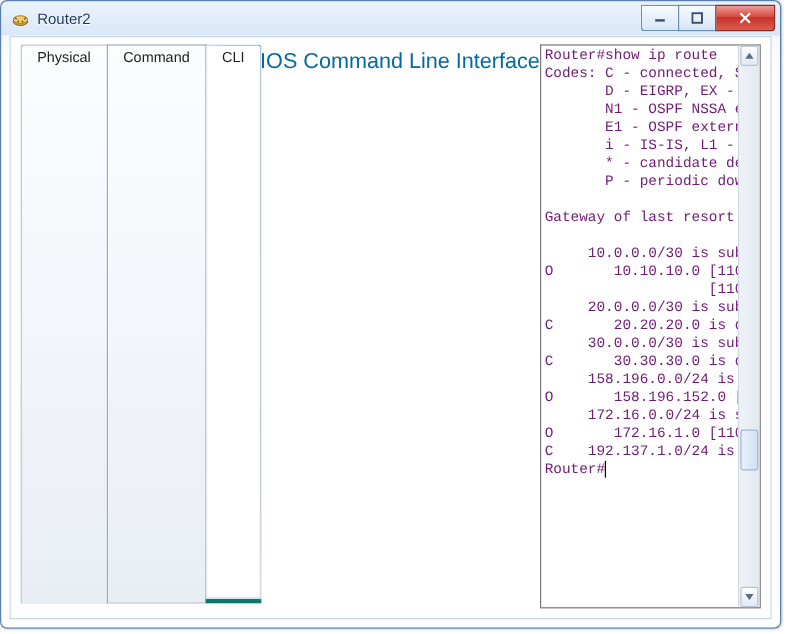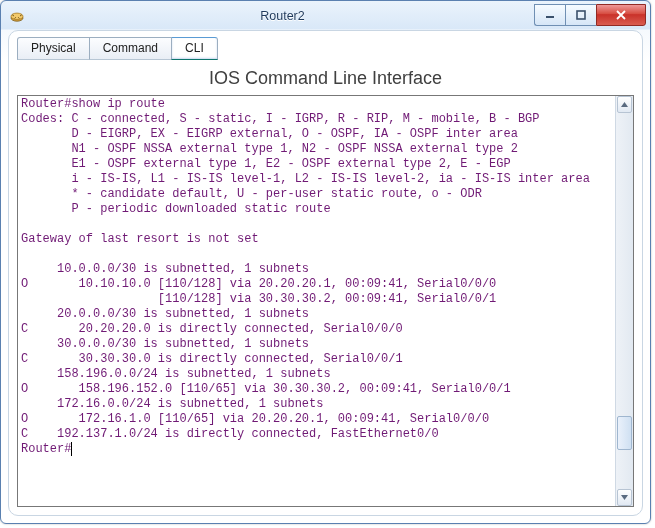--- a/index.html
+++ b/index.html
@@ -25,21 +25,21 @@
     display: flex; align-items: center;
     padding: 0 2px 0 8px;
     color: #1e395b;
     font-size: 12.5px;
   }
   .titlebar .app-icon {
     width: 16px; height: 16px; margin-right: 6px;
     display: flex; align-items: center; justify-content: center;
   }
   .titlebar .app-icon svg { display: block; }
-  .title-text { flex: 1; text-shadow: 0 1px 0 #fff; text-align: center; }
+  .title-text { flex: 1; text-shadow: 0 1px 0 #fff; }
   .win-controls { display: flex; gap: 0; margin-right: 2px; margin-top: -2px;}
   .win-btn {
     width: 30px; height: 20px;
     border: 1px solid #6f8fb3;
     background: linear-gradient(#f6fbff,#d6e6f7);
     display: flex; align-items: center; justify-content: center;
     font-family: Arial, sans-serif;
   }
   .win-btn.min { border-radius: 0 0 0 3px; border-right: none; }
   .win-btn.max { border-right: none; }
@@ -50,52 +50,52 @@
     border-color: #912a24;
     color: #fff;
   }
   .win-btn svg { display: block; }
 
   .client {
     flex: 1;
     margin: 0 7px 7px 7px;
     background: #fff;
     border: 1px solid #c9d6e3;
-    border-radius: 10px;
-    display: flex; flex-direction: column;
+    border-radius: 0;
+    display: flex; flex-direction: row;
     padding: 6px 8px 8px 8px;
     box-sizing: border-box;
     overflow: hidden;
   }
 
   .tabs { display: flex; gap: 0; margin-bottom: 4px; }
   .tab {
     padding: 3px 13px 4px;
     border: 1px solid #9caec0;
     border-bottom: 1px solid #b7c6d4;
     background: linear-gradient(#fcfdff,#e9eef5);
     font-size: 12px; color: #222;
     margin-right: -1px;
     position: relative;
   }
   .tab.active {
     background: #fff;
-    border-bottom: 1px solid #0f766e;
+    border-bottom: 4px solid #0f766e;
     z-index: 2;
     box-shadow: 0 -1px 2px rgba(120,160,220,0.4) inset, 0 2px 0 #fff;
     border-top: 1px solid #5a9bd4;
   }
   .tabs .tab:first-child { border-top-left-radius: 3px; }
   .tabs .tab:last-child { border-top-right-radius: 3px; }
 
   .pane-title {
     text-align: center;
     font-size: 18px;
     margin: 4px 0 6px;
-    color: #404040;
+    color: #0369a1;
   }
 
   .terminal-wrap {
     flex: 1;
     display: flex;
     border: 1px solid #777;
     background: #fff;
     overflow: hidden;
   }
   .terminal {

